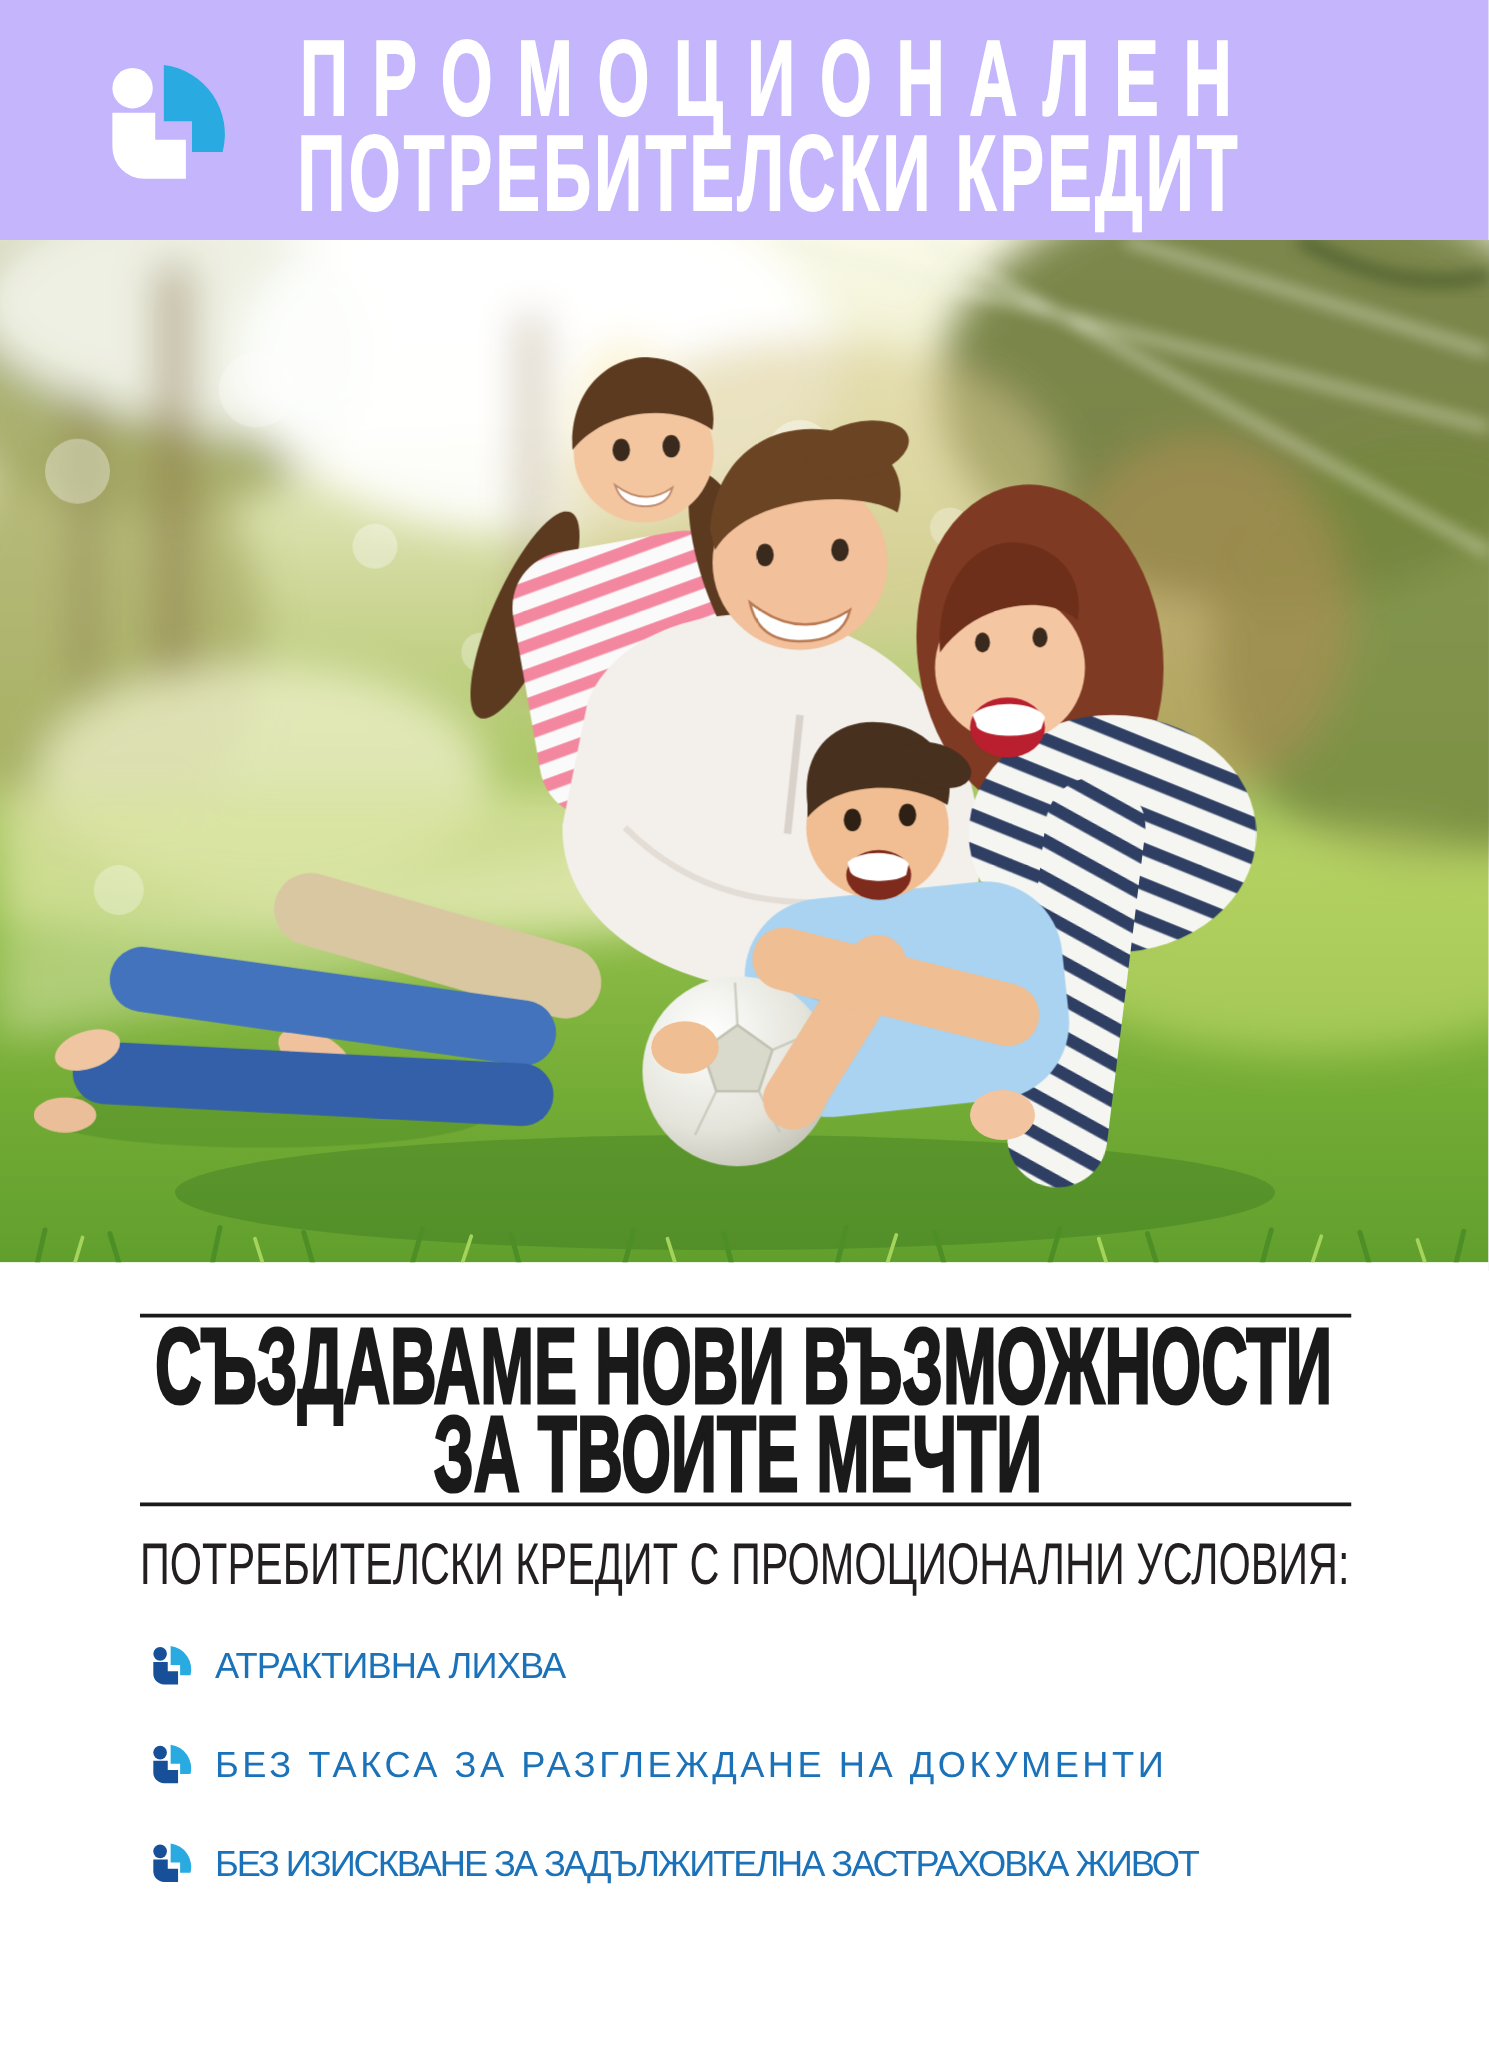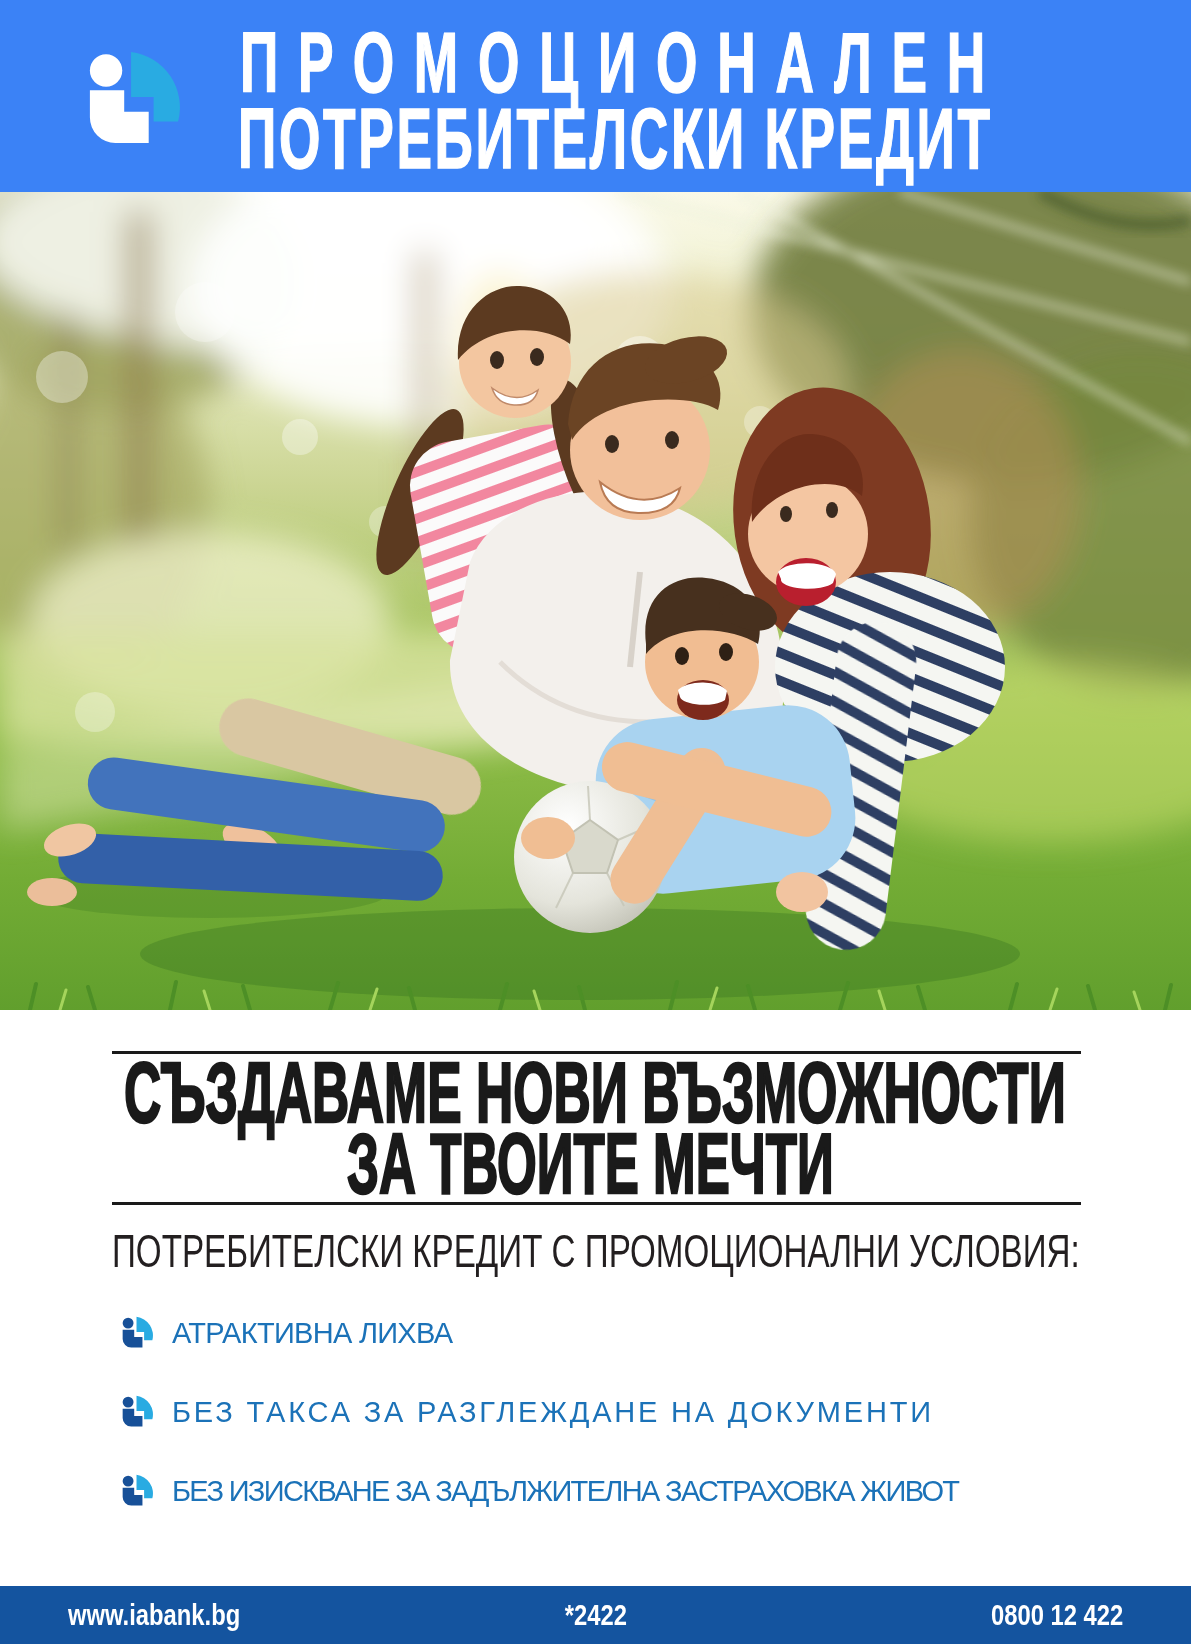--- a/index.html
+++ b/index.html
@@ -2,21 +2,21 @@
 <html><head>
 <meta charset="utf-8">
 <style>
   html,body{margin:0;padding:0;background:#e9e9e9;}
   .page{
     position:relative;width:1191px;height:1644px;margin:0 auto;
     background:#ffffff;overflow:hidden;
     font-family:"Liberation Sans","DejaVu Sans",sans-serif;
   }
   
-  .topbar{position:absolute;top:0;left:0;width:1191px;height:192px;background:#3b82f6;}
+  .topbar{position:absolute;top:0;left:0;width:1191px;height:192px;background:#c4b5fd;}
   .topbar svg{display:block;width:1191px;height:192px;}
   .hdr-text{font-weight:bold;font-size:86px;fill:#ffffff;stroke:#ffffff;stroke-width:1.5px;}
   
   .photo{position:absolute;top:192px;left:0;width:1191px;height:818px;overflow:hidden;}
   .photo svg{display:block;width:1191px;height:818px;}
   
   .message{position:absolute;top:1010px;left:0;width:1191px;height:576px;border-radius:18px;}
   .message svg{display:block;width:1191px;height:576px;}
   .hl{font-weight:bold;font-size:86px;fill:#1a1a1a;stroke:#1a1a1a;stroke-width:2.5px;}
   .sub{font-weight:400;font-size:47px;fill:#231f20;}
@@ -257,19 +257,14 @@
         <use href="#ialogo" x="121" y="384.5" width="33" height="33" color="#175098"></use>
         <text class="btxt" transform="translate(172,411.5)" textLength="759" lengthAdjust="spacing">БЕЗ ТАКСА ЗА РАЗГЛЕЖДАНЕ НА ДОКУМЕНТИ</text>
       </g>
       <g>
         <use href="#ialogo" x="121" y="463.5" width="33" height="33" color="#175098"></use>
         <text class="btxt" transform="translate(172,490.5)" textLength="788" lengthAdjust="spacing">БЕЗ ИЗИСКВАНЕ ЗА ЗАДЪЛЖИТЕЛНА ЗАСТРАХОВКА ЖИВОТ</text>
       </g>
     </svg>
   </section>
 
-  <footer class="footbar">
-    <span class="cell f-left">www.iabank.bg</span>
-    <span class="cell f-center"><span>*2422</span></span>
-    <span class="cell f-right">0800 12 422</span>
-  </footer>
 
 </div>
 
 </body></html>

